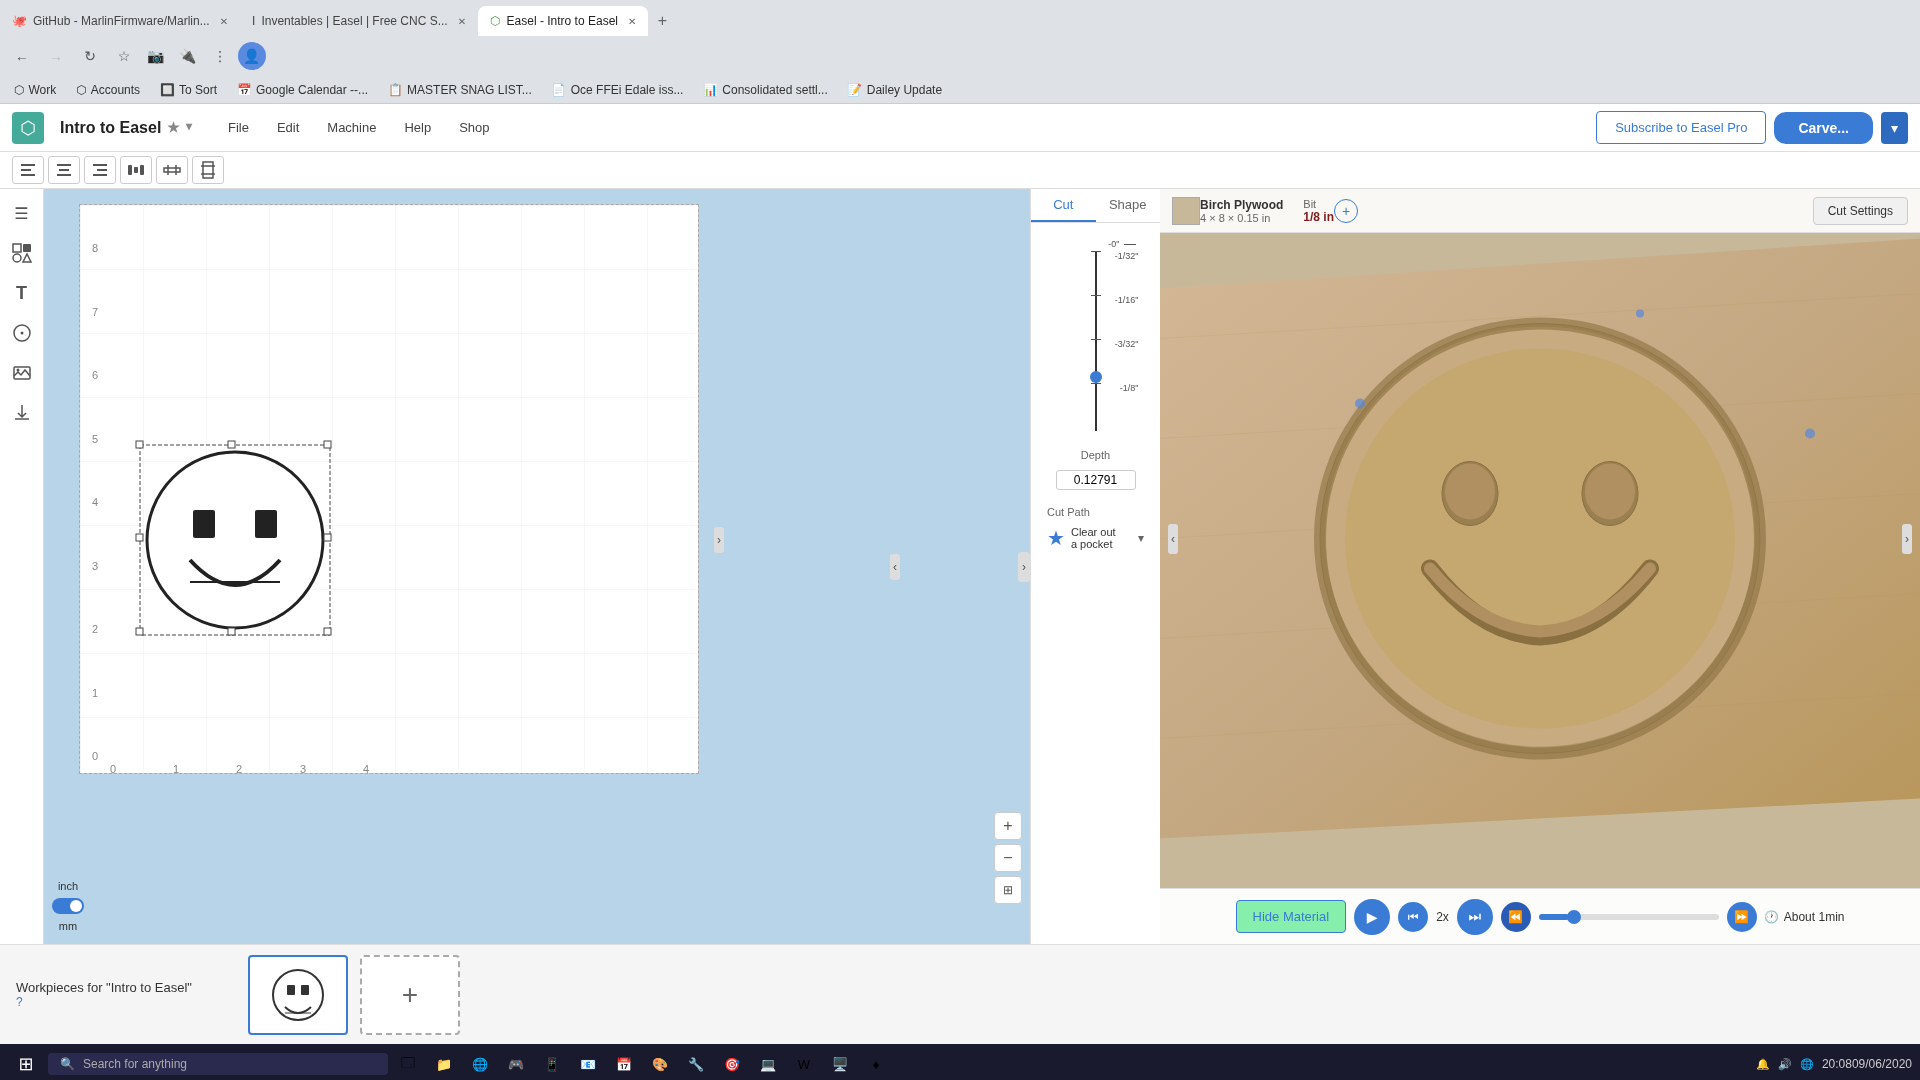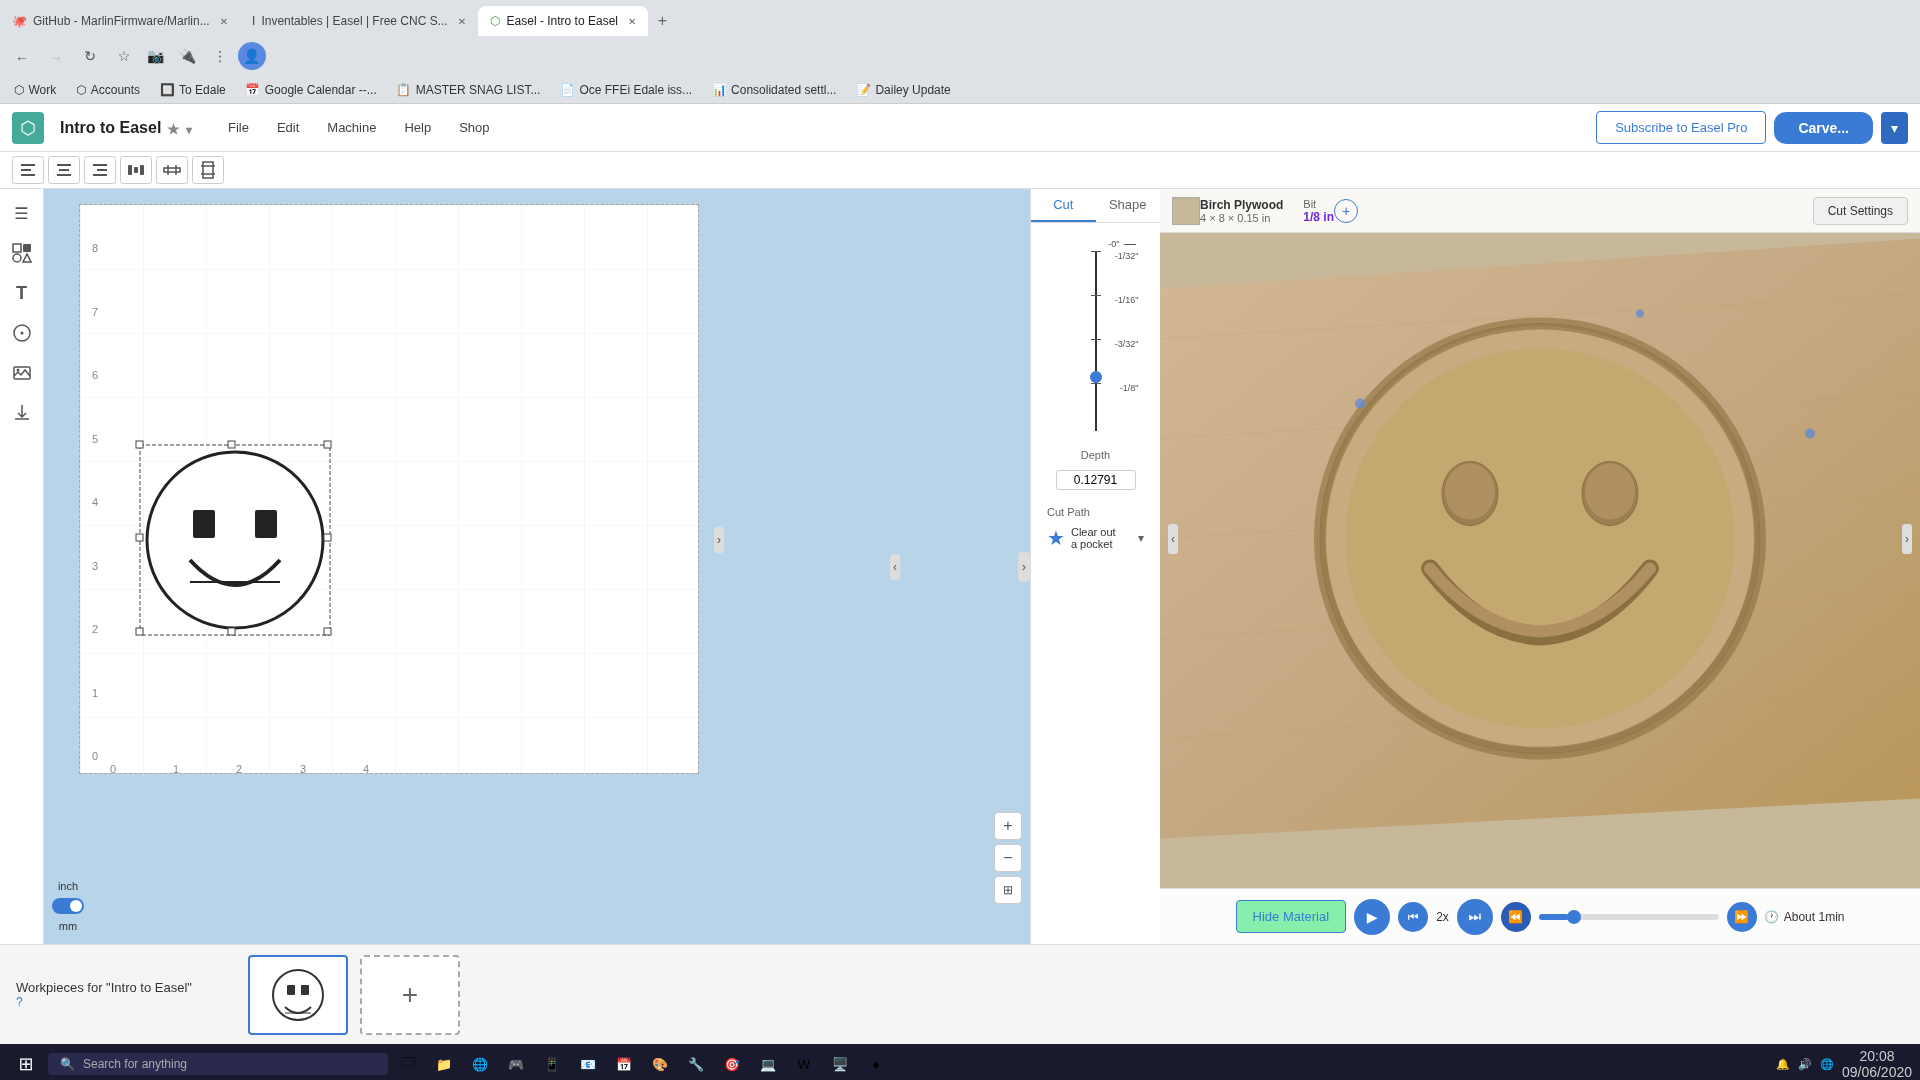--- a/index.html
+++ b/index.html
@@ -12,21 +12,21 @@
     .nav-bar { display: flex; align-items: center; padding: 4px 8px; gap: 6px; background: #dee1e6; height: 40px; }
     .nav-btn { width: 28px; height: 28px; display: flex; align-items: center; justify-content: center; color: #555; cursor: pointer; border-radius: 50%; font-size: 14px; }
     .address-bar { flex: 1; height: 28px; background: #fff; border-radius: 14px; display: flex; align-items: center; padding: 0 12px; font-size: 13px; color: #333; border: 1px solid #ccc; }
     .nav-icons { display: flex; gap: 4px; align-items: center; }
     .bookmarks-bar { display: flex; align-items: center; padding: 2px 8px; height: 28px; background: #dee1e6; gap: 8px; border-bottom: 1px solid #ccc; }
     .bookmark-item { display: flex; align-items: center; gap: 4px; font-size: 12px; color: #333; cursor: pointer; padding: 2px 6px; border-radius: 4px; white-space: nowrap; }
 
     
     .app { display: flex; flex-direction: column; height: calc(1080px - 140px); background: #fff; }
     .app-header { display: flex; align-items: center; padding: 0 12px; height: 48px; background: #fff; border-bottom: 1px solid #ddd; gap: 16px; }
-    .app-title { display: flex; align-items: flex-end; gap: 6px; font-size: 16px; font-weight: 600; color: #222; }
+    .app-title { display: flex; align-items: flex-start; gap: 6px; font-size: 16px; font-weight: 600; color: #222; }
     .app-title-star { color: #888; font-size: 14px; }
     .app-title-chevron { color: #888; font-size: 12px; }
     .app-nav { display: flex; gap: 4px; margin-left: 8px; }
     .app-nav-item { padding: 6px 12px; font-size: 13px; color: #444; cursor: pointer; border-radius: 4px; }
     .header-right { margin-left: auto; display: flex; align-items: center; gap: 8px; }
     .subscribe-btn { padding: 8px 18px; border: 1px solid #3a7bd5; color: #3a7bd5; background: #fff; border-radius: 4px; font-size: 13px; cursor: pointer; }
     .carve-btn { padding: 8px 24px; background: #3a7bd5; color: #fff; border: none; border-radius: 12px; font-size: 14px; font-weight: 600; cursor: pointer; }
     .carve-arrow { padding: 8px 10px; background: #2e6bc0; color: #fff; border: none; border-radius: 4px; font-size: 14px; cursor: pointer; }
 
     
@@ -54,21 +54,21 @@
     .preview-3d { flex: 1; position: relative; overflow: hidden; }
 
     
     .material-bar { position: absolute; top: 0; left: 0; right: 0; height: 44px; background: rgba(255,255,255,0.9); display: flex; align-items: center; padding: 0 12px; gap: 0; border-bottom: 1px solid #ddd; }
     .material-swatch { width: 28px; height: 28px; background: #c8b89a; border: 1px solid #aaa; }
     .material-info { display: flex; flex-direction: column; }
     .material-name { font-size: 12px; font-weight: 600; color: #333; }
     .material-size { font-size: 11px; color: #666; }
     .bit-info { display: flex; flex-direction: column; margin-left: 20px; }
     .bit-label { font-size: 11px; color: #666; }
-    .bit-value { font-size: 12px; font-weight: 600; color: #6d28d9; }
+    .bit-value { font-size: 12px; font-weight: 600; color: #7f1d1d; }
     .add-btn { width: 24px; height: 24px; border: 1px solid #3a7bd5; color: #3a7bd5; border-radius: 50%; display: flex; align-items: center; justify-content: center; cursor: pointer; font-size: 14px; }
     .cut-settings-btn { margin-left: auto; padding: 6px 14px; background: #f0f0f0; border: 1px solid #ccc; border-radius: 4px; font-size: 12px; cursor: pointer; color: #333; }
 
     
     .playback-bar { height: 56px; background: rgba(255,255,255,0.95); display: flex; align-items: center; justify-content: center; gap: 8px; padding: 0 20px; border-top: 1px solid #ddd; }
     .hide-material-btn { padding: 8px 16px; border: 1px solid #3a7bd5; color: #3a7bd5; background: #86efac; border-radius: 4px; font-size: 13px; cursor: pointer; }
     .playback-btn { width: 36px; height: 36px; border-radius: 50%; background: #3a7bd5; color: #fff; border: none; cursor: pointer; display: flex; align-items: center; justify-content: center; font-size: 14px; }
     .playback-btn.sm { width: 30px; height: 30px; font-size: 12px; }
     .progress-bar { width: 180px; height: 6px; background: #ddd; border-radius: 3px; position: relative; }
     .progress-fill { width: 30px; height: 6px; background: #3a7bd5; border-radius: 3px; }
@@ -79,21 +79,21 @@
     .workpieces-bar { height: 100px; background: #f5f5f5; border-top: 1px solid #ddd; display: flex; align-items: center; padding: 8px 16px; gap: 12px; }
     .workpiece-thumb { width: 100px; height: 80px; background: #fff; border: 2px solid #3a7bd5; border-radius: 4px; display: flex; align-items: center; justify-content: center; cursor: pointer; }
     .workpiece-add { width: 100px; height: 80px; background: #fff; border: 2px dashed #aaa; border-radius: 4px; display: flex; align-items: center; justify-content: center; cursor: pointer; color: #666; font-size: 28px; }
 
     
     .taskbar { height: 40px; background: #1a1a2e; display: flex; align-items: center; padding: 0 8px; gap: 4px; }
     .taskbar-start { width: 36px; height: 36px; display: flex; align-items: center; justify-content: center; color: #fff; font-size: 18px; cursor: pointer; }
     .taskbar-search { display: flex; align-items: center; gap: 8px; background: #2a2a4e; border-radius: 4px; padding: 4px 12px; width: 340px; color: #aaa; font-size: 12px; cursor: pointer; }
     .taskbar-icon { width: 32px; height: 32px; display: flex; align-items: center; justify-content: center; cursor: pointer; border-radius: 4px; }
     .taskbar-right { margin-left: auto; display: flex; align-items: center; gap: 8px; color: #ccc; font-size: 11px; }
-    .taskbar-time { display: flex; flex-direction: column; align-items: center; color: #ccc; font-size: 14px; }
+    .taskbar-time { display: flex; flex-direction: row; align-items: center; color: #ccc; font-size: 12px; }
 
     
     .panel-arrow { position: absolute; top: 50%; transform: translateY(-50%); background: #ddd; border: none; cursor: pointer; padding: 8px 4px; font-size: 12px; color: #555; border-radius: 4px; z-index: 10; }
     .panel-arrow-right { right: 0; }
 
     
     .zoom-controls { position: absolute; right: 8px; bottom: 40px; display: flex; flex-direction: column; gap: 4px; }
     .zoom-btn { width: 28px; height: 28px; background: #fff; border: 1px solid #ccc; border-radius: 4px; display: flex; align-items: center; justify-content: center; cursor: pointer; font-size: 16px; color: #555; }
 
     .unit-toggle { display: flex; align-items: center; gap: 6px; font-size: 11px; color: #333; position: absolute; bottom: 12px; left: 8px; flex-direction: column; }
@@ -141,21 +141,21 @@
     <div class="bookmark-item">
       <span>⬡</span>
       <span>Work</span>
     </div>
     <div class="bookmark-item">
       <span>⬡</span>
       <span>Accounts</span>
     </div>
     <div class="bookmark-item">
       <span>🔲</span>
-      <span>To Edale</span>
+      <span>To Sort</span>
     </div>
     <div class="bookmark-item">
       <span>📅</span>
       <span>Google Calendar --...</span>
     </div>
     <div class="bookmark-item">
       <span>📋</span>
       <span>MASTER SNAG LIST...</span>
     </div>
     <div class="bookmark-item">

